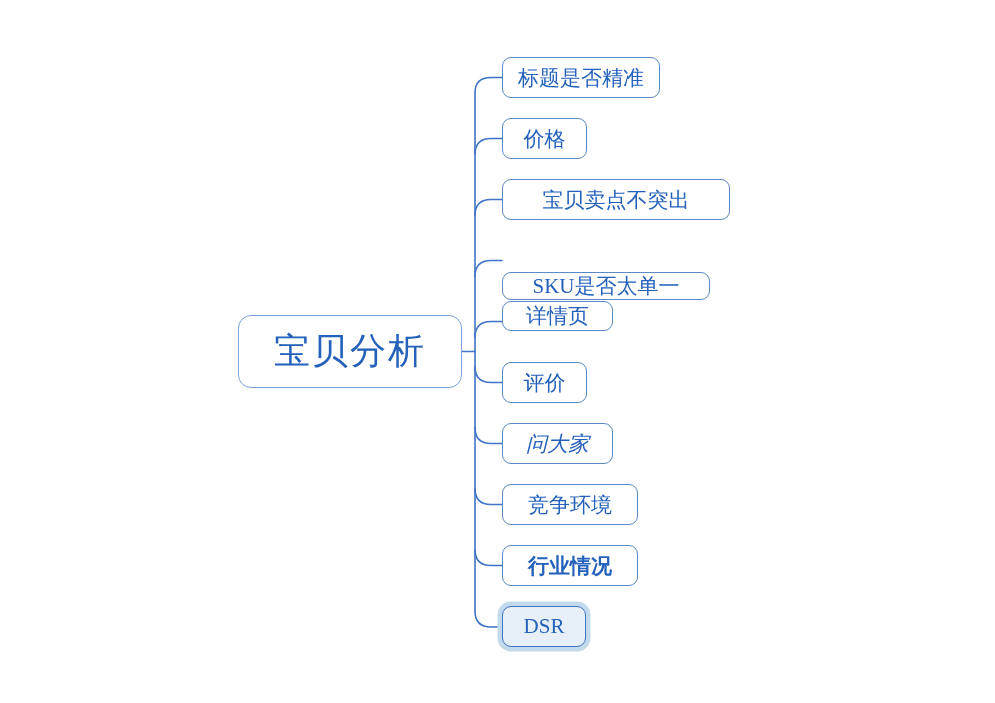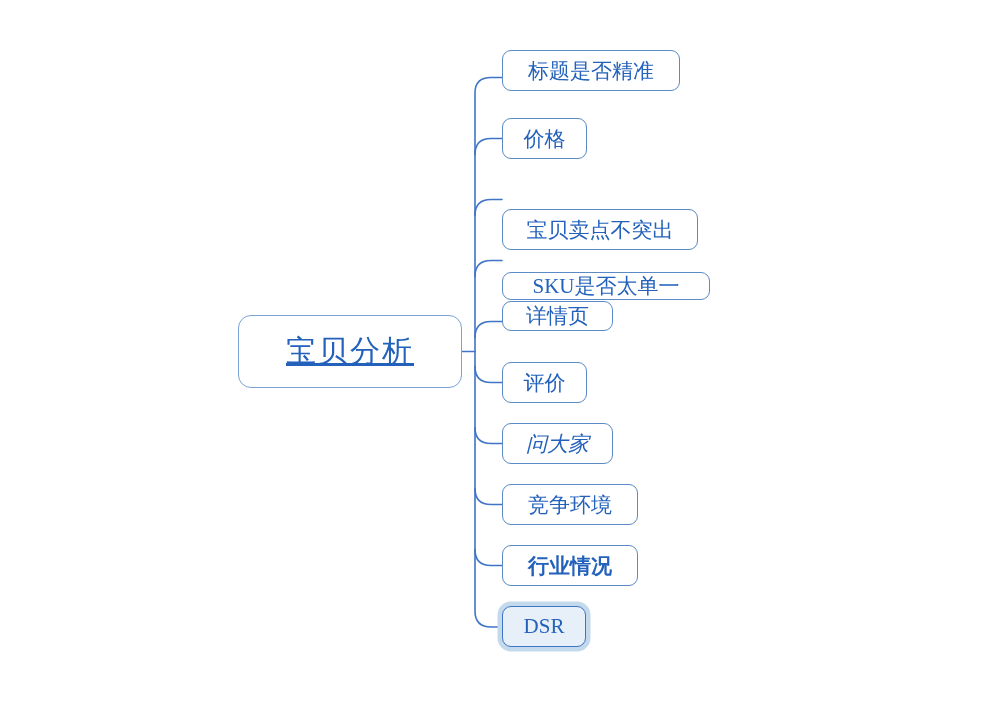--- a/index.html
+++ b/index.html
@@ -38,23 +38,22 @@
     text-align:center;
     display:flex;
     align-items:center;
     justify-content:center;
     white-space:nowrap;
     cursor:default;
   }
   .node.root{
     border-color:var(--root-border);
     border-radius:13px;
-    font-size:30px;
+    font-size:36px;
     letter-spacing:2px;
-    text-decoration:underline;
   }
   .node.selected{
     background:var(--selected-fill);
     border-color:var(--connector);
     box-shadow:0 0 0 4.5px var(--selected-halo);
   }
 </style>
 </head>
 <body>
 
@@ -72,25 +71,25 @@
     <path d="M 475 337.5 Q 475 321.5 491 321.5 L 502 321.5"></path>
 
     <path d="M 475 366.5 Q 475 382.5 491 382.5 L 502 382.5"></path>
     <path d="M 475 427.5 Q 475 443.5 491 443.5 L 502 443.5"></path>
     <path d="M 475 488.5 Q 475 504.5 491 504.5 L 502 504.5"></path>
     <path d="M 475 549.5 Q 475 565.5 491 565.5 L 502 565.5"></path>
   </svg>
 
   <div class="node root" style="left:238px;top:315px;width:224px;height:73px;">宝贝分析</div>
 
-  <div class="node" style="left:502px;top:50px;width:178px;height:41px;">标题是否精准</div>
+  <div class="node" style="left:502px;top:57px;width:158px;height:41px;">标题是否精准</div>
 
   <div class="node" style="left:502px;top:118px;width:85px;height:41px;text-align:center;">价格</div>
 
-  <div class="node" style="left:502px;top:179px;width:196px;height:41px;margin-top:30px;">宝贝卖点不突出</div>
+  <div class="node" style="left:502px;top:179px;width:228px;height:41px;">宝贝卖点不突出</div>
 
   <div class="node" style="left:502px;top:240px;width:208px;height:28px;margin-top:32px;">SKU是否太单一</div>
 
   <div class="node" style="left:502px;top:301px;width:111px;height:30px;">详情页</div>
 
   <div class="node" style="left:502px;top:362px;width:85px;height:41px;">评价</div>
 
   <div class="node" style="left:502px;top:423px;width:111px;height:41px;font-style:italic;">问大家</div>
 
   <div class="node" style="left:502px;top:484px;width:136px;height:41px;">竞争环境</div>

